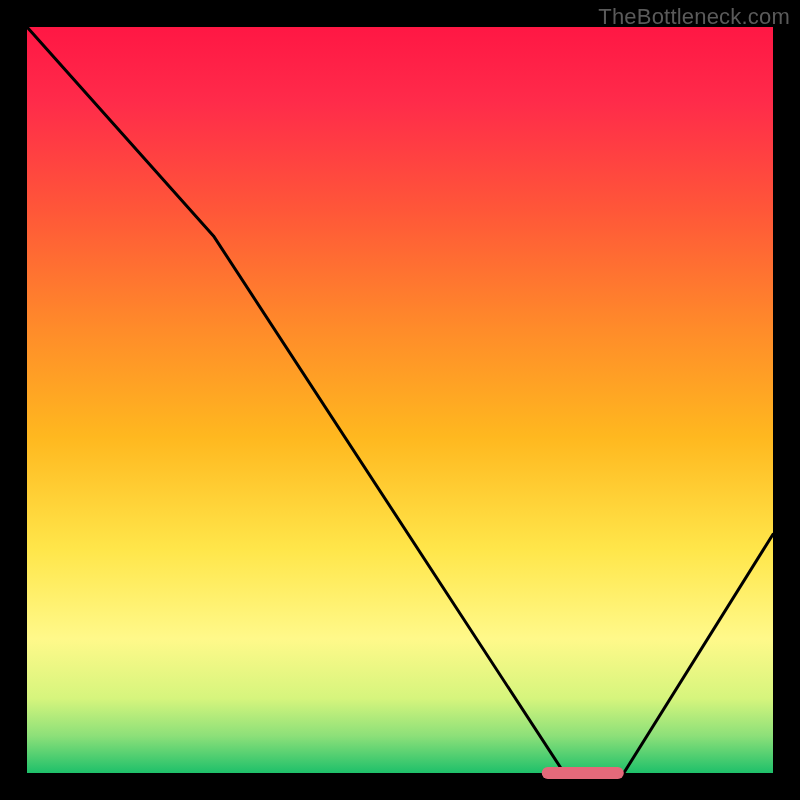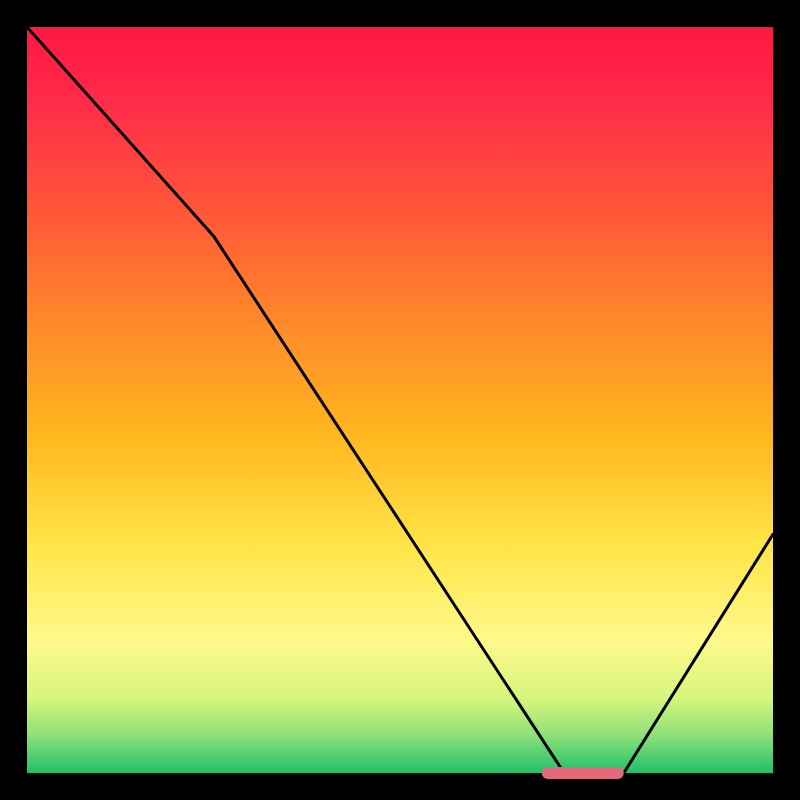--- a/index.html
+++ b/index.html
@@ -31,20 +31,21 @@
     position: absolute;
     top: 0;
     left: 0;
   }
 </style>
 </head>
 <body>
 
 <div class="frame">
 
+  <div class="watermark">TheBottleneck.com</div>
 
   <svg id="chart-svg" width="800" height="800" viewBox="0 0 800 800">
     <defs>
       <linearGradient id="bg-grad" x1="0" y1="0" x2="0" y2="1">
           <stop offset="0%" stop-color="#ff1744"></stop>
           <stop offset="10%" stop-color="#ff2b4a"></stop>
           <stop offset="25%" stop-color="#ff5838"></stop>
           <stop offset="40%" stop-color="#ff8a2a"></stop>
           <stop offset="55.00000000000001%" stop-color="#ffb81f"></stop>
           <stop offset="70%" stop-color="#ffe64a"></stop>

